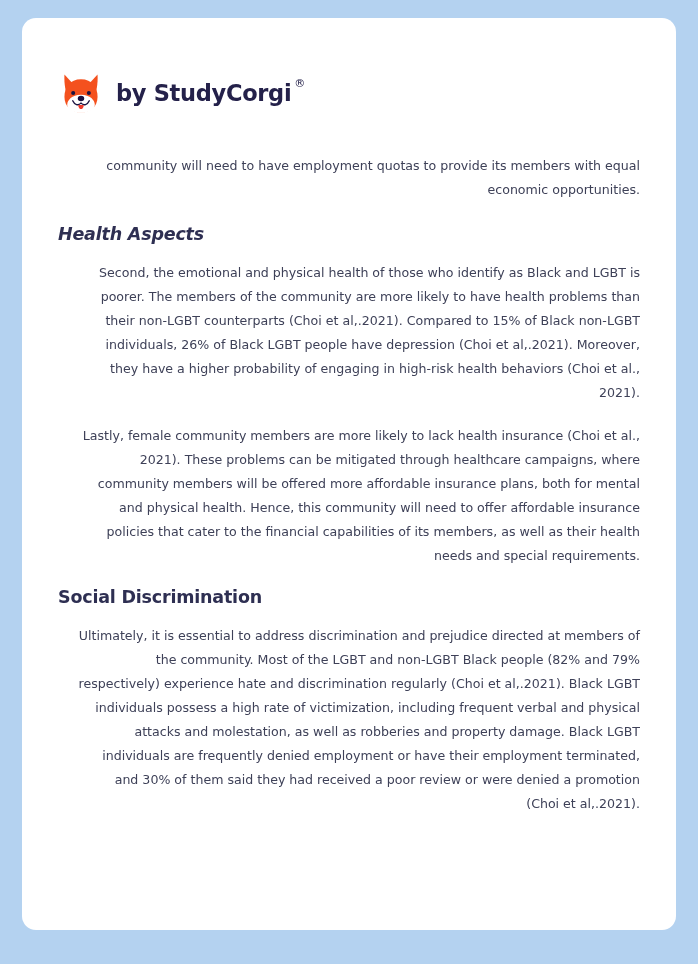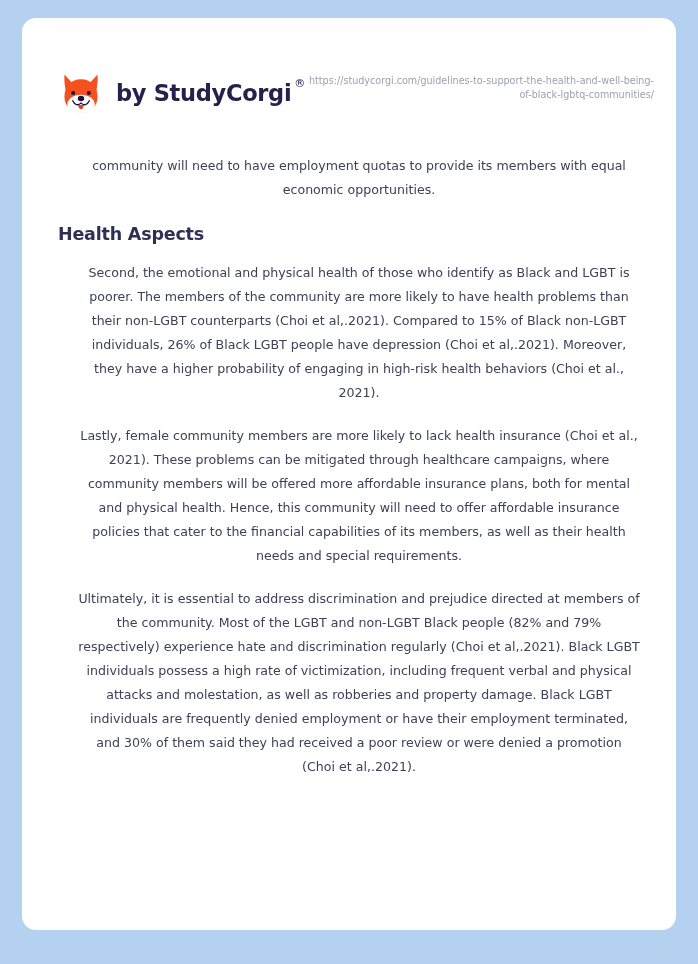--- a/index.html
+++ b/index.html
@@ -102,35 +102,35 @@
   .doc-body {
     padding: 26px 36px 0 36px;
   }
 
   .para {
     font-family: "DejaVu Sans", sans-serif;
     font-size: 12.6px;
     line-height: 24px;
     color: #3e4158;
     margin-bottom: 19px;
-    text-align: center;
+    text-align: right;
     margin-left: 20px;
   }
 
   .section-heading {
     font-family: "DejaVu Sans", sans-serif;
     font-size: 17.5px;
     font-weight: bold;
     color: #2e2f52;
     letter-spacing: -0.2px;
     margin-top: 19px;
     margin-bottom: 17px;
   }
 
-  .section-heading.first { margin-top: 22px; }
+  .section-heading.first { margin-top: 22px; font-style: italic; }
 </style>
 </head>
 <body>
 
 <div class="page-card">
 
   <header class="doc-header">
 
     <div class="brand">
       <svg class="brand-logo" viewBox="0 0 100 100">
@@ -153,34 +153,34 @@
 
         <path d="M44 76 C 44 88, 56 88, 56 76 Z" fill="#ef3b2c"></path>
       </svg>
       <div class="brand-word">
         <span>by StudyCorgi</span>
         <span class="brand-reg">®</span>
       </div>
     </div>
 
     <div class="header-meta">
-      <div class="header-url">https://studycorgi.com/guidelines-to-support-the-health-and-well-being-of-black-lgbtq-communities/</div>
     </div>
 
   </header>
 
   <main class="doc-body">
 
     <p class="para">community will need to have employment quotas to provide its members with equal economic opportunities.</p>
 
     <h2 class="section-heading first">Health Aspects</h2>
 
     <p class="para">Second, the emotional and physical health of those who identify as Black and LGBT is poorer. The members of the community are more likely to have health problems than their non-LGBT counterparts (Choi et al,.2021). Compared to 15% of Black non-LGBT individuals, 26% of Black LGBT people have depression (Choi et al,.2021). Moreover, they have a higher probability of engaging in high-risk health behaviors (Choi et al., 2021).</p>
 
     <p class="para">Lastly, female community members are more likely to lack health insurance (Choi et al., 2021). These problems can be mitigated through healthcare campaigns, where community members will be offered more affordable insurance plans, both for mental and physical health. Hence, this community will need to offer affordable insurance policies that cater to the financial capabilities of its members, as well as their health needs and special requirements.</p>
 
+    <h2 class="section-heading">Social Discrimination</h2>
 
     <p class="para">Ultimately, it is essential to address discrimination and prejudice directed at members of the community. Most of the LGBT and non-LGBT Black people (82% and 79% respectively) experience hate and discrimination regularly (Choi et al,.2021). Black LGBT individuals possess a high rate of victimization, including frequent verbal and physical attacks and molestation, as well as robberies and property damage. Black LGBT individuals are frequently denied employment or have their employment terminated, and 30% of them said they had received a poor review or were denied a promotion (Choi et al,.2021).</p>
 
 
   </main>
 
 </div>
 
 </body></html>

